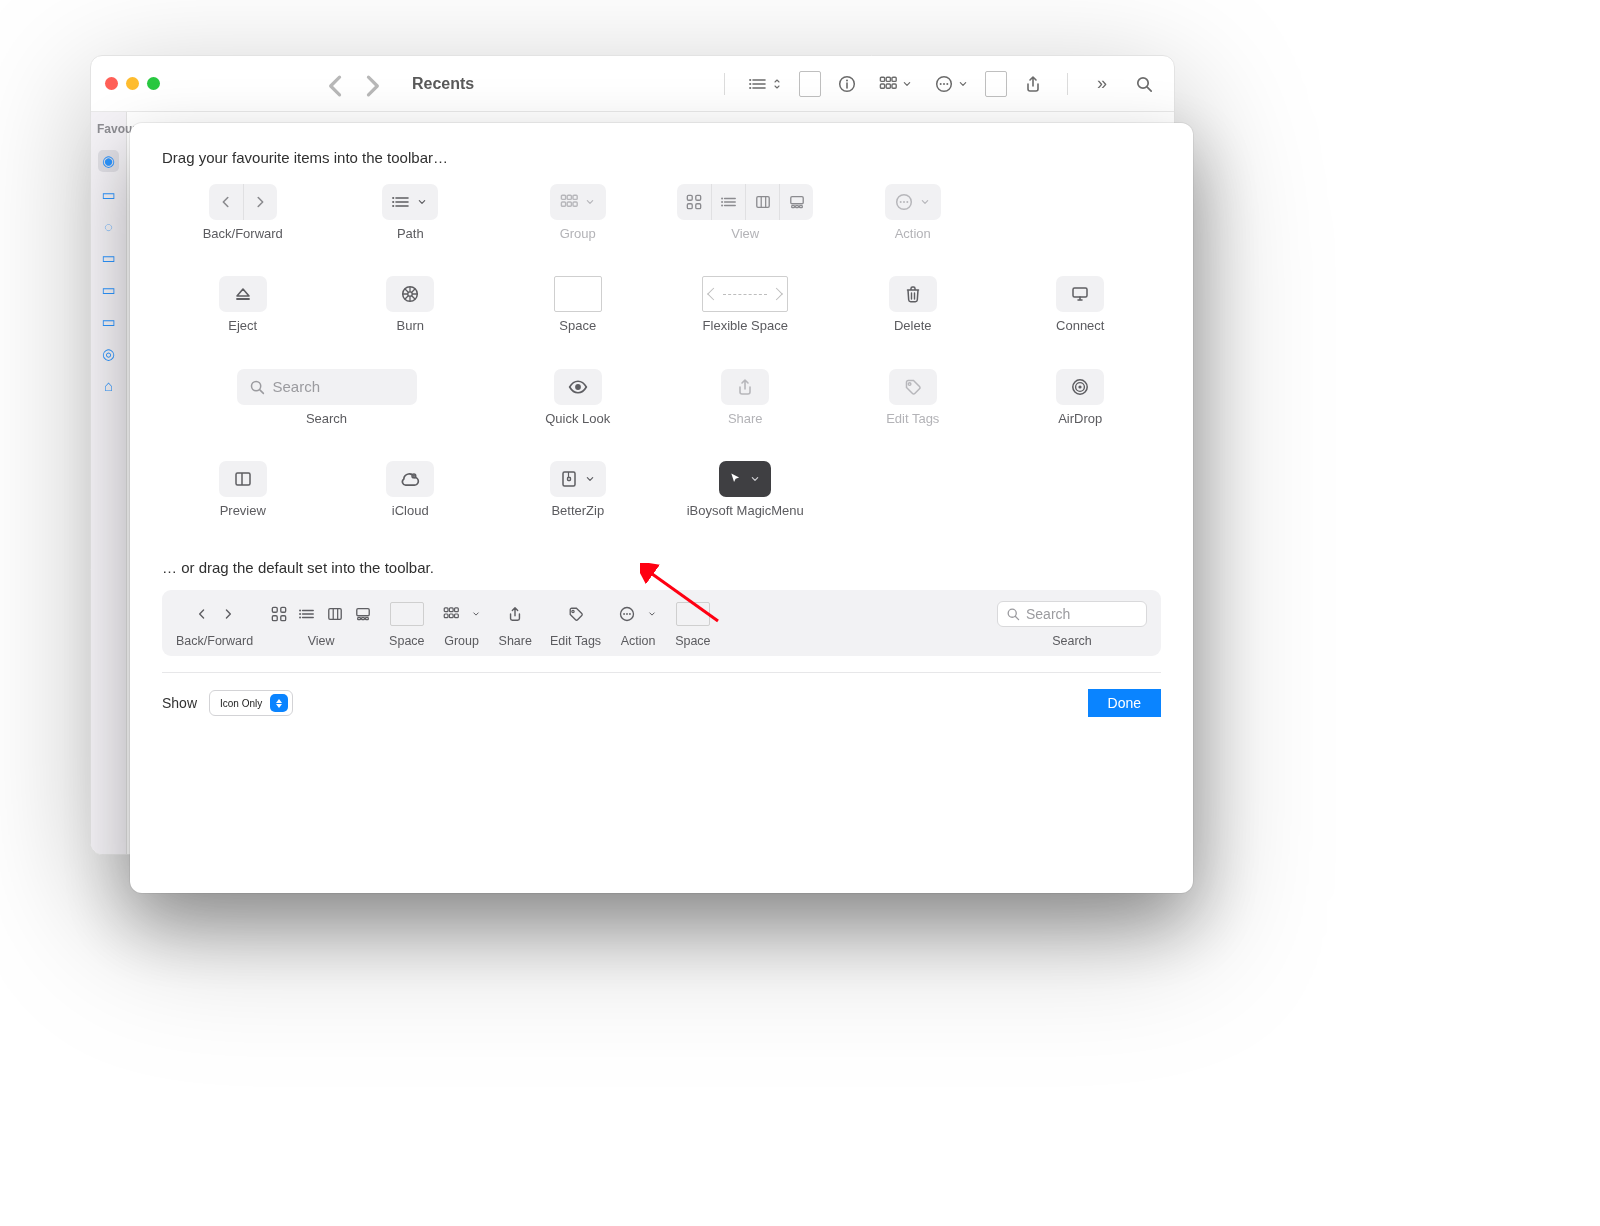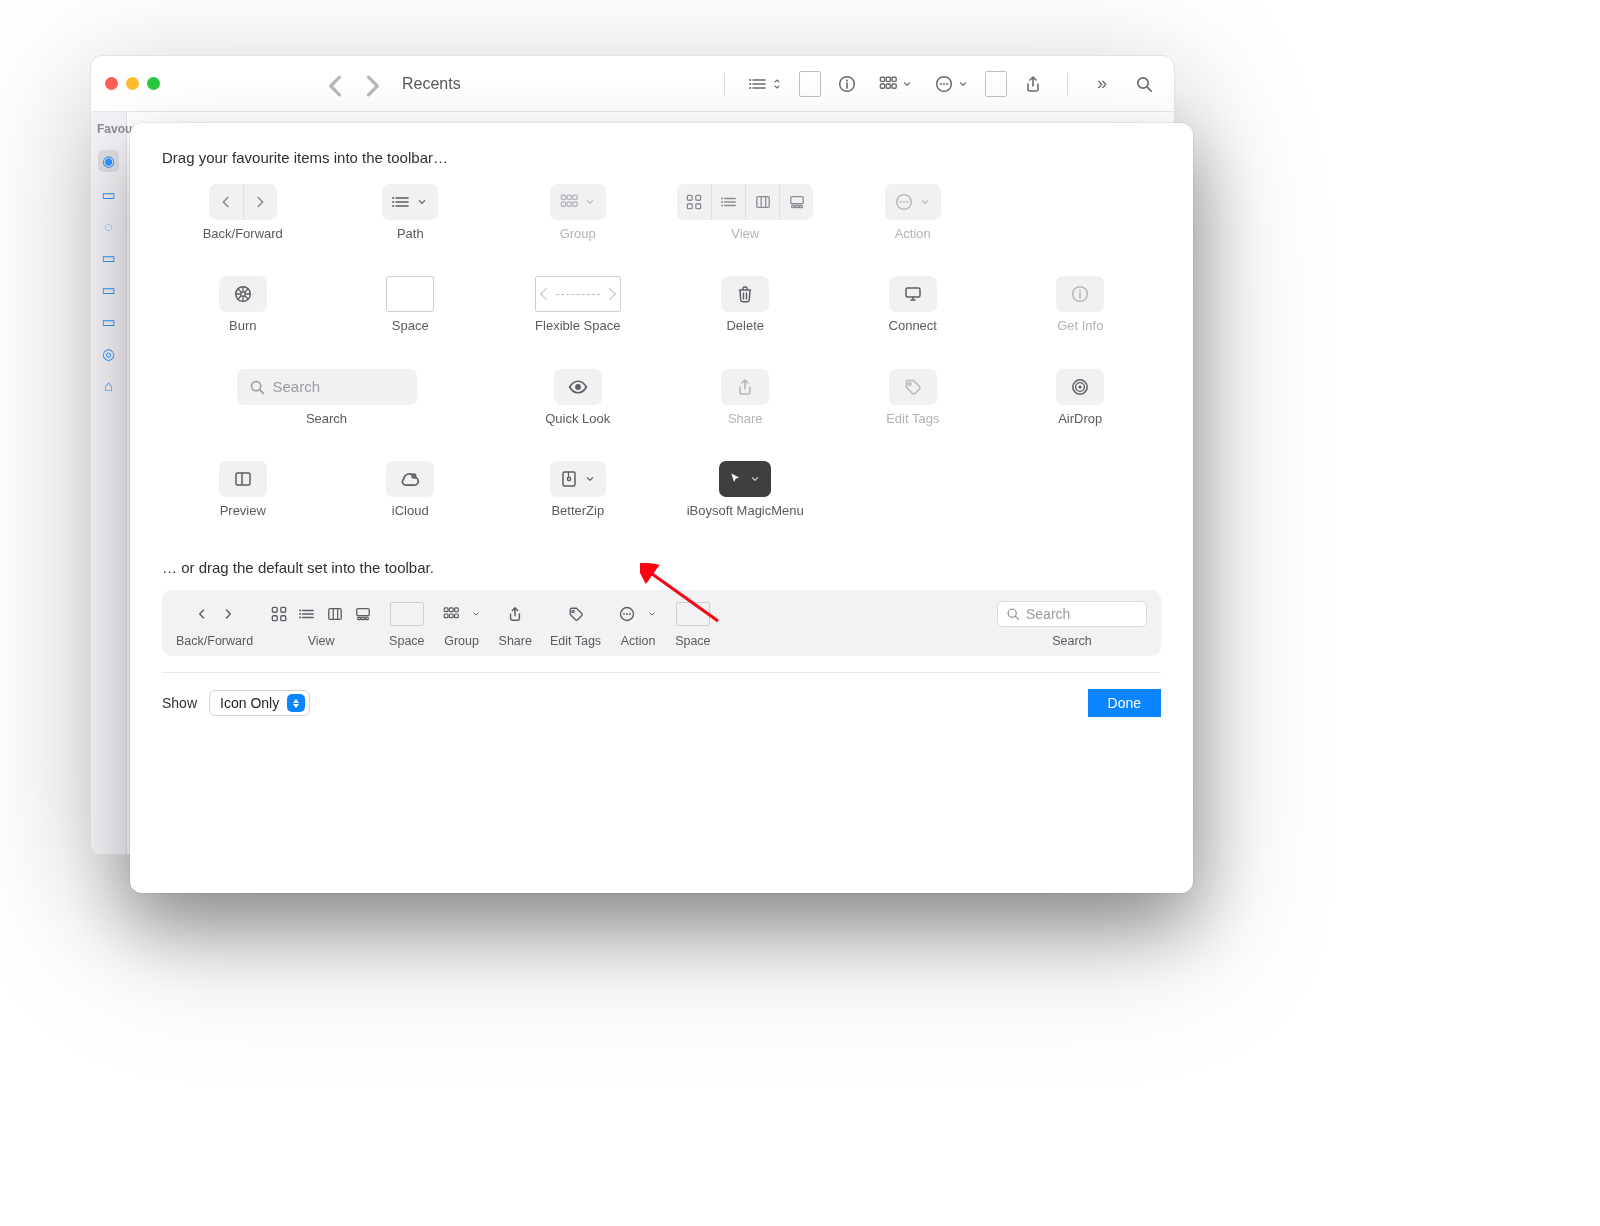--- a/index.html
+++ b/index.html
@@ -41,21 +41,21 @@
     width:13px; height:13px; border-radius:50%; display:block;
   }
   .traffic .red { background:#ff5f57; }
   .traffic .yellow { background:#febc2e; }
   .traffic .green { background:#28c840; }
   .tb-nav { display:flex; gap:4px; margin-left:150px;}
   .tb-nav button {
     width:32px; height:28px; border:none; background:transparent; border-radius:6px;
     color:#b8b8b8; font-size:18px;
   }
-  .tb-title { font-weight:400; font-size:16px; color:#5a5a5a; margin-left:4px;}
+  .tb-title { font-weight:700; font-size:16px; color:#5a5a5a; margin-left:14px;}
   .tb-spacer { flex:1; }
   .tb-divider { width:1px; height:22px; background:#dcdcdc; margin:0 8px;}
   .tb-btn {
     height:28px; min-width:32px; padding:0 6px;
     border:none; background:transparent; border-radius:6px;
     display:inline-flex; align-items:center; justify-content:center; gap:4px;
     color:#6c6c6c;
   }
   .tb-btn svg { width:18px; height:18px; }
   .tb-box {
@@ -138,21 +138,21 @@
     height:26px; width:150px; border:1.2px solid #d9d9db; border-radius:6px;
     display:flex; align-items:center; gap:6px; padding:0 8px; color:#9b9b9f; font-size:14px;
     background:#fff;
   }
   .divider { border:none; border-top:1px solid #e7e7e9; margin:16px 0; }
   .footer { display:flex; align-items:center; gap:12px;}
   .footer label { font-size:14px; color:#323232;}
   .select {
     height:26px; border:1px solid #d3d3d6; border-radius:6px;
     display:flex; align-items:center; padding:0 4px 0 10px; gap:8px;
-    font-size:14px; color:#222; background:#fff;
+    font-size:10px; color:#222; background:#fff;
   }
   .select .caretbox {
     width:18px; height:18px; border-radius:5px; background:#0a84ff;
     display:flex; flex-direction:column; align-items:center; justify-content:center;
   }
   .select .caretbox::before, .select .caretbox::after {
     content:""; width:0; height:0; border-left:3px solid transparent; border-right:3px solid transparent;
   }
   .select .caretbox::before { border-bottom:4px solid #fff; margin-bottom:1px;}
   .select .caretbox::after  { border-top:4px solid #fff;}
@@ -465,20 +465,28 @@
               <use href="#i-chevd"></use>
             </svg>
         </div>
         <span class="titem-label">Action</span>
       </div>
       <div></div>
 
       <div class="titem">
         <div class="iconbox">
             <svg viewBox="0 0 18 18" width="18" height="18">
+              <use href="#i-eject"></use>
+            </svg>
+          </div>
+        <span class="titem-label">Eject</span>
+      </div>
+      <div class="titem">
+        <div class="iconbox">
+            <svg viewBox="0 0 18 18" width="18" height="18">
               <use href="#i-burn"></use>
             </svg>
           </div>
         <span class="titem-label">Burn</span>
       </div>
       <div class="titem">
         <div class="iconbox outline"></div>
         <span class="titem-label">Space</span>
       </div>
       <div class="titem">
@@ -496,28 +504,20 @@
         <span class="titem-label">Delete</span>
       </div>
 
       <div class="titem">
         <div class="iconbox">
             <svg viewBox="0 0 18 18" width="18" height="18">
               <use href="#i-display"></use>
             </svg>
           </div>
         <span class="titem-label">Connect</span>
-      </div>
-      <div class="titem dim">
-        <div class="iconbox">
-            <svg viewBox="0 0 18 18" width="18" height="18">
-              <use href="#i-info"></use>
-            </svg>
-          </div>
-        <span class="titem-label">Get Info</span>
       </div>
       <div class="titem wide" style="grid-column:span 2">
         <div class="searchpill">
           <svg viewBox="0 0 18 18" width="16" height="16">
               <use href="#i-search"></use>
             </svg>
           <span>Search</span>
         </div>
         <span class="titem-label">Search</span>
       </div>

